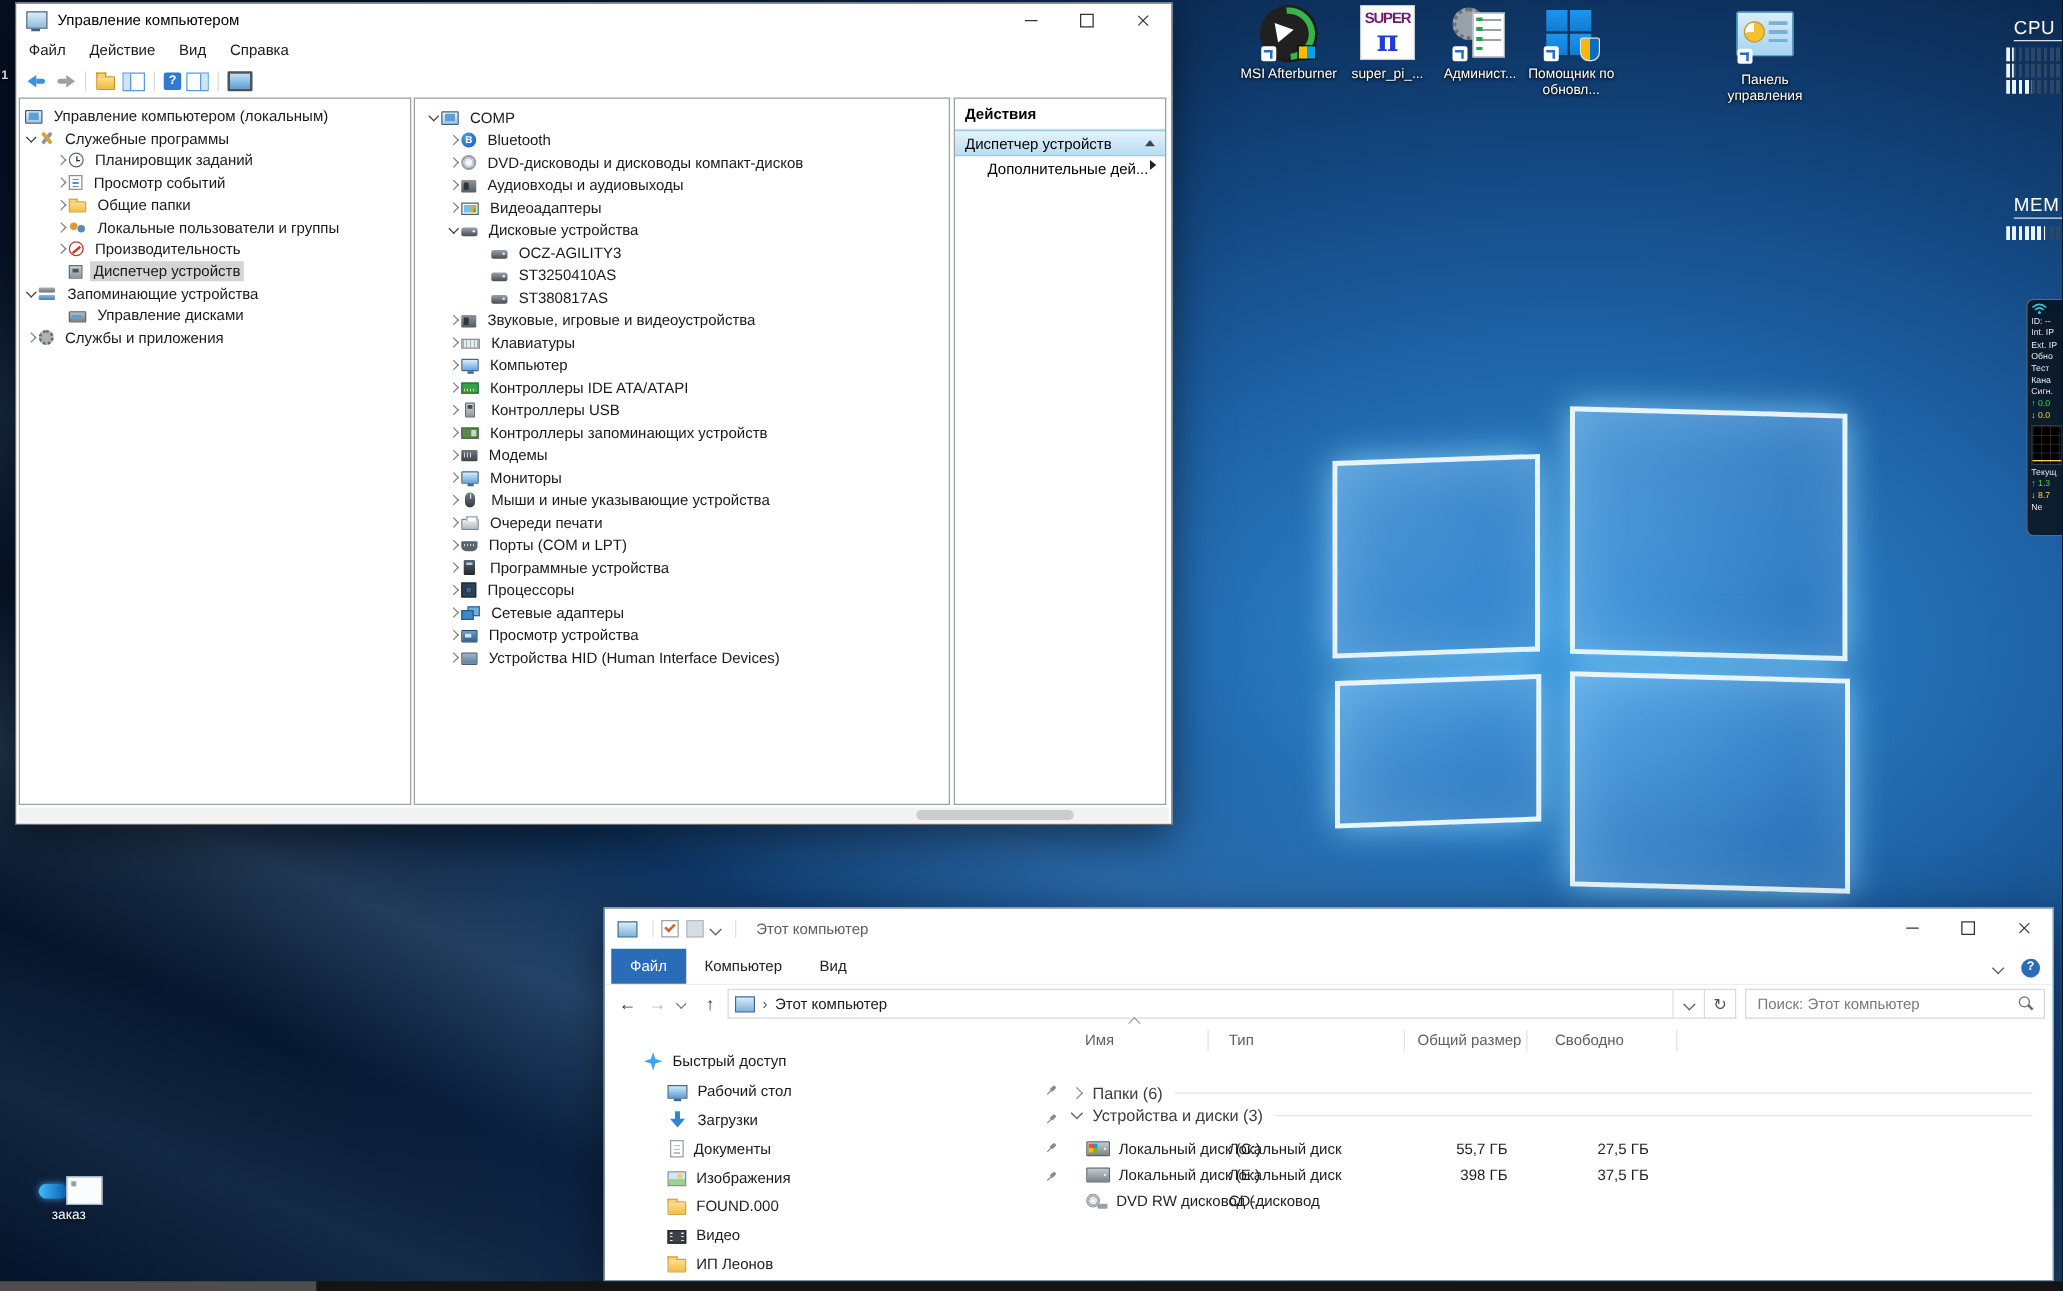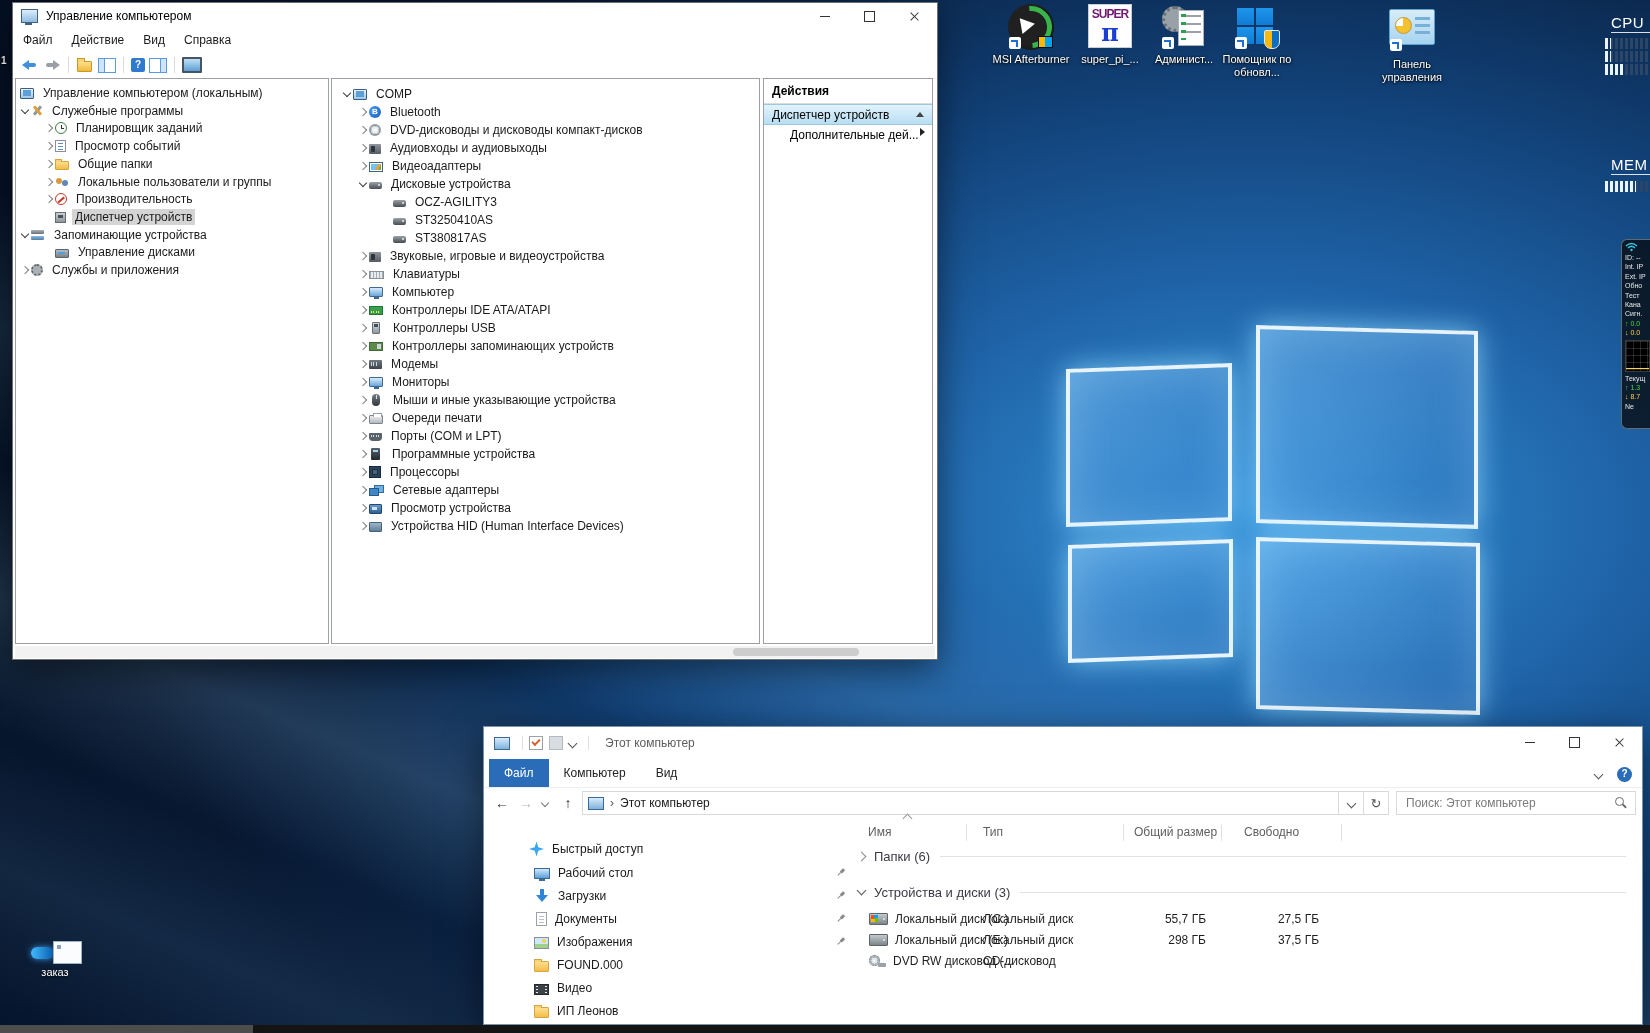--- a/index.html
+++ b/index.html
@@ -762,21 +762,21 @@
       <span class="h-type">Тип</span>
       <span class="h-total">Общий размер</span>
       <span class="h-free">Свободно</span>
     </div>
     <span class="sort-up"></span>
     <div class="col-div" style="left:482px;"></div>
     <div class="col-div" style="left:639px;"></div>
     <div class="col-div" style="left:737px;"></div>
     <div class="col-div" style="left:857px;"></div>
 
-    <div class="grp" style="top:118px;text-align:center;">
+    <div class="grp" style="top:136px;text-align:center;">
       <span class="gc col"></span>
       <span>Папки (6)</span>
       <span class="grp-line"></span>
     </div>
     <div class="grp" style="top:154px;">
       <span class="gc exp"></span>
       <span>Устройства и диски (3)</span>
       <span class="grp-line"></span>
     </div>
     <div class="frow" style="top:181px;">
@@ -787,34 +787,34 @@
       <span class="c-type">Локальный диск</span>
       <span class="c-total">55,7 ГБ</span>
       <span class="c-free">27,5 ГБ</span>
     </div>
     <div class="frow" style="top:202px;">
       <span class="c-name">
           <span class="fi fi-drive"></span>
           <span>Локальный диск (E:)</span>
         </span>
       <span class="c-type">Локальный диск</span>
-      <span class="c-total">298 ГБ</span>
+      <span class="c-total">398 ГБ</span>
       <span class="c-free">37,5 ГБ</span>
     </div>
     <div class="frow" style="top:223px;">
       <span class="c-name">
           <span class="fi fi-dvd"></span>
           <span>DVD RW дисковод (...</span>
         </span>
       <span class="c-type">CD-дисковод</span>
       <span class="c-total"></span>
       <span class="c-free"></span>
     </div>
 
-    <div class="nav-row" style="top:111px;left:45px;">
+    <div class="nav-row" style="top:111px;left:31px;">
       <span class="nv nv-star"></span>
       <span>Быстрый доступ</span>
     </div>
     <div class="nav-row" style="top:135px;left:50px;">
       <span class="nv nv-desktop"></span>
       <span>Рабочий стол</span>
     </div>
     <div class="nav-row" style="top:158px;left:50px;">
       <span class="nv nv-down"></span>
       <span>Загрузки</span>

